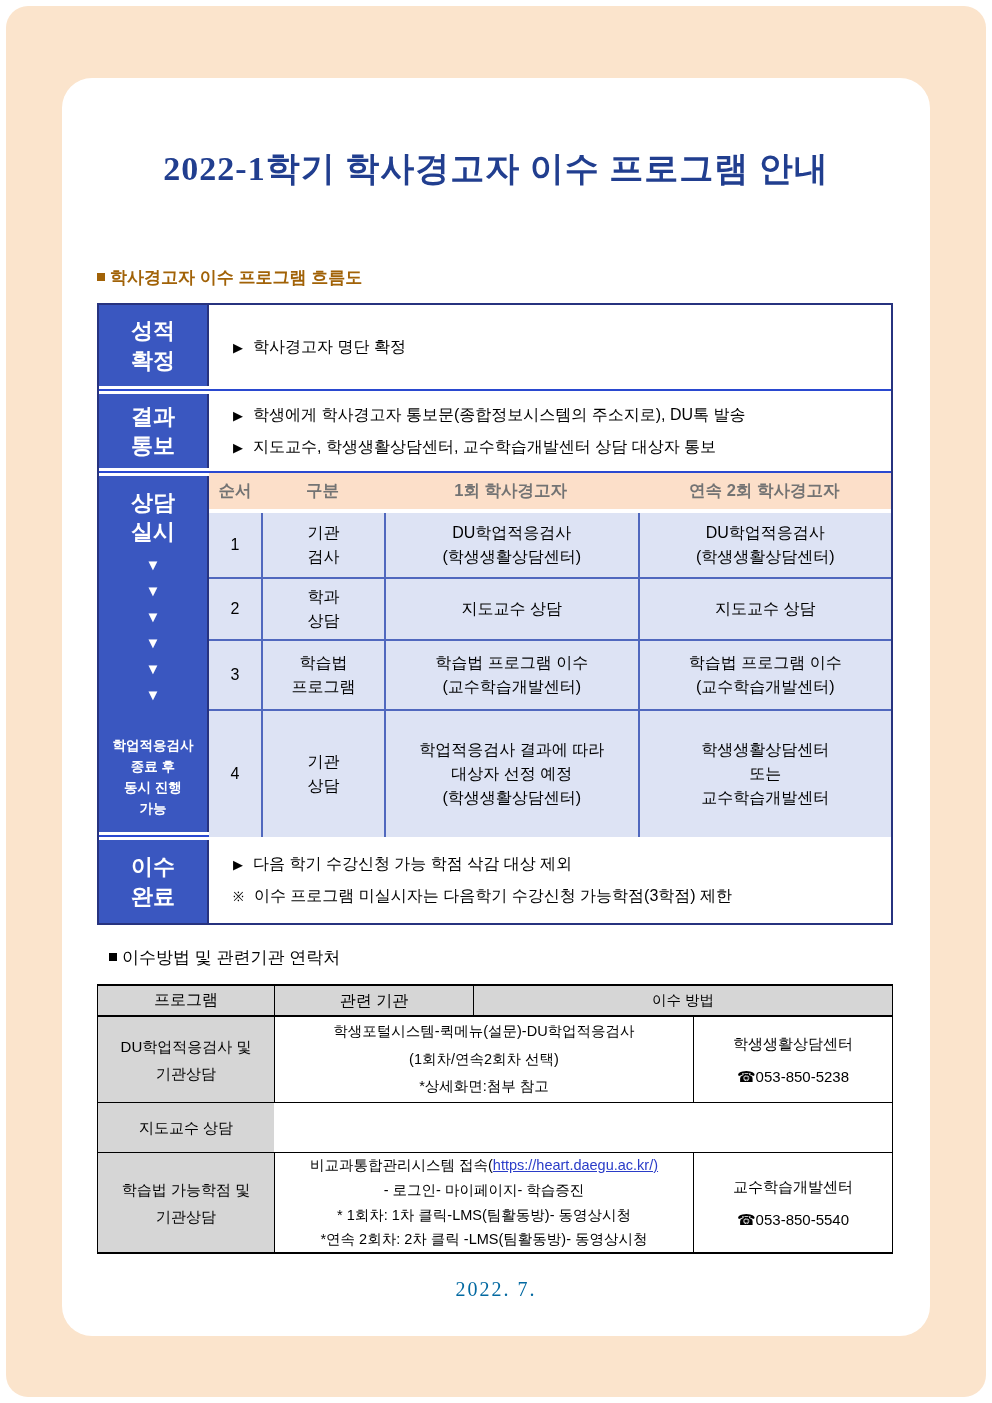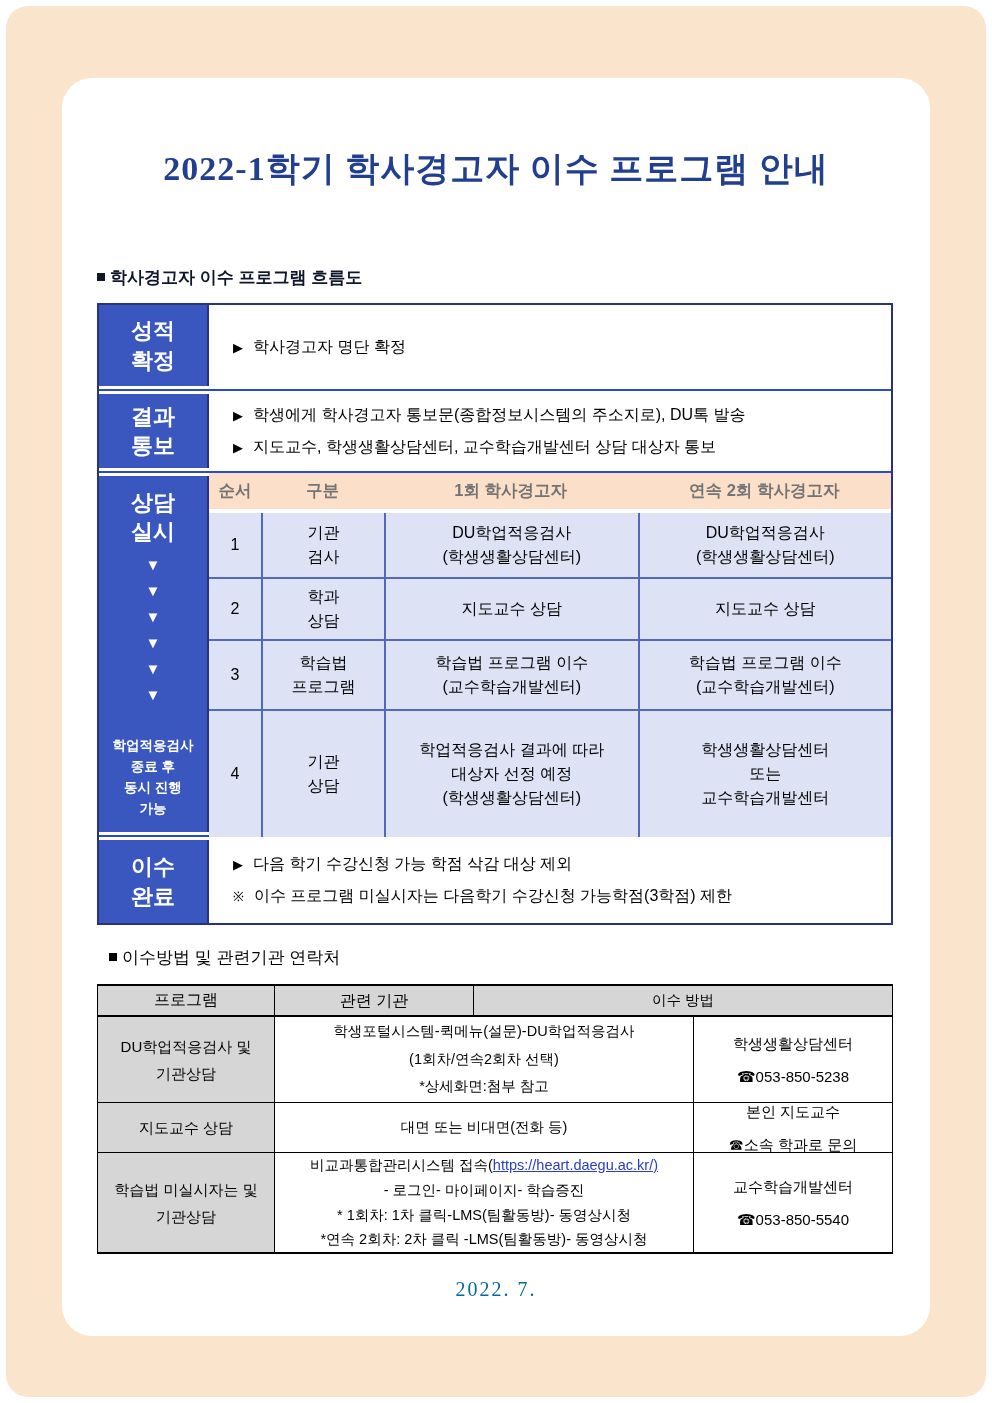--- a/index.html
+++ b/index.html
@@ -5,21 +5,21 @@
   * { margin:0; padding:0; box-sizing:border-box; }
   body { background:#ffffff; font-family:"Liberation Sans", sans-serif; }
   .page { position:relative; width:992px; height:1403px; background:#ffffff; overflow:hidden; }
   .peach-bg { position:absolute; inset:6px; background:#fbe4cc; border-radius:22px; }
   .card { position:absolute; left:62px; top:78px; width:868px; height:1258px; background:#ffffff; border-radius:30px; }
 
   .title { position:absolute; top:68px; left:0; width:100%; text-align:center;
            font-family:"Liberation Serif", serif; font-weight:bold; font-size:34px;
            color:#213e8f; letter-spacing:1px; }
 
-  .h1 { position:absolute; left:35px; top:188px; font-size:17px; font-weight:bold; color:#0f172a; }
+  .h1 { position:absolute; left:35px; top:188px; font-size:17px; font-weight:bold; color:#a16207; }
   .h2 { position:absolute; left:47px; top:868px; font-size:17px; font-weight:normal; color:#000000; }
   .sq { display:inline-block; width:8px; height:8px; background:currentColor; margin-right:5px; vertical-align:2px; }
 
   
   .flow { position:absolute; left:35px; top:225px; width:796px; border:2px solid #27337f; background:#ffffff; }
   .frow { display:flex; }
   .frow + .frow { border-top:2px solid #2a49d0; }
   .row-grade   { height:84px; }
   .row-notice  { height:82px; }
   .row-consult { height:364px; }
@@ -244,32 +244,25 @@
         <div class="ccell corg">
             <div>학생생활상담센터</div>
             <div>☎053-850-5238</div>
           </div>
       </div>
 
       <div class="crow crow2">
         <div class="ccell cprog">
             <div>지도교수 상담</div>
           </div>
-        <div class="ccell cmeth">
-            <div>대면 또는 비대면(전화 등)</div>
-          </div>
-        <div class="ccell corg">
-            <div>본인 지도교수</div>
-            <div>☎소속 학과로 문의</div>
-          </div>
       </div>
 
       <div class="crow crow3">
         <div class="ccell cprog">
-            <div>학습법 미실시자는 및</div>
+            <div>학습법 가능학점 및</div>
             <div>기관상담</div>
           </div>
         <div class="ccell cmeth">
           <div><span>비교과통합관리시스템 접속(</span><a class="link">https://heart.daegu.ac.kr/)</a></div>
           <div>
               <div>- 로그인- 마이페이지- 학습증진</div>
               <div>* 1회차: 1차 클릭-LMS(팀활동방)- 동영상시청</div>
               <div>*연속 2회차: 2차 클릭 -LMS(팀활동방)- 동영상시청</div>
             </div>
         </div>

